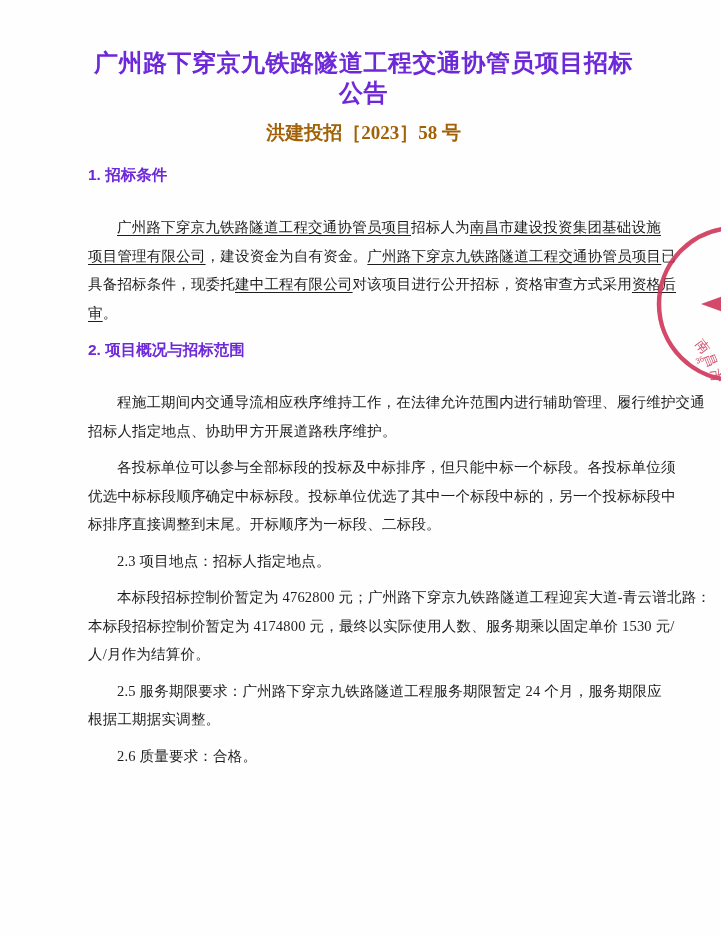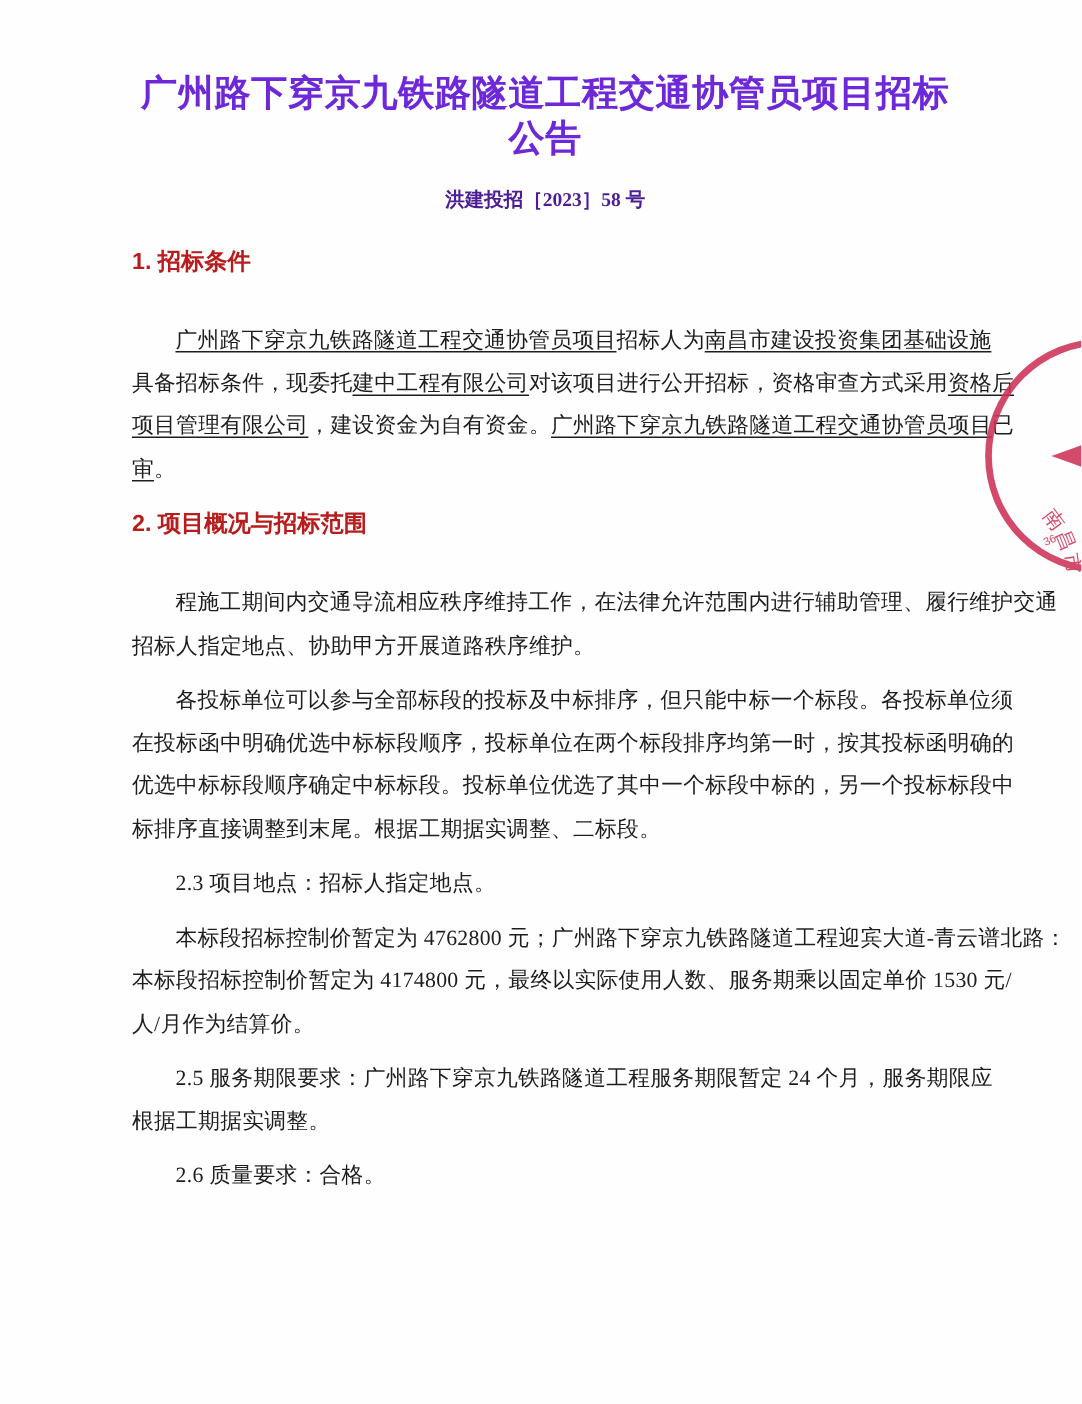--- a/index.html
+++ b/index.html
@@ -17,29 +17,29 @@
     margin:48px 82px 0 88px;
     text-align:center;
     font-family:"Liberation Sans","DejaVu Sans",sans-serif;
     font-size:24px; font-weight:bold; line-height:30px;
     color:#6d28d9;
     letter-spacing:0.5px;
   }
   .doc-number {
     margin:10px 82px 0 88px;
     text-align:center;
-    font-size:13px; font-weight:bold; line-height:30px;
-    color:#4c1d95;
+    font-size:19px; font-weight:bold; line-height:30px;
+    color:#a16207;
   }
   .doc-body { margin:0 82px 0 88px; }
   .sec-heading {
     margin-top:12px;
     font-family:"Liberation Sans","DejaVu Sans",sans-serif;
     font-size:15.5px; font-weight:bold; line-height:22px;
-    color:#b91c1c;
+    color:#6d28d9;
   }
   .sec-heading:first-child { margin-top:16px; }
   .para { margin-top:8px; }
   .para:first-of-type { margin-top:27px; }
   .sec-heading + .para { margin-top:27px; }
   .line {
     font-size:14.5px; line-height:28.5px;
     letter-spacing:0.2px;
     white-space:nowrap;
   }
@@ -62,34 +62,33 @@
 <div class="page">
 
   <div class="doc-title">广州路下穿京九铁路隧道工程交通协管员项目招标公告</div>
 
   <div class="doc-number">洪建投招［2023］58 号</div>
 
   <div class="doc-body">
       <div class="sec-heading">1. 招标条件</div>
       <div class="para indent">
         <div class="line"><span class="u">广州路下穿京九铁路隧道工程交通协管员项目</span><span>招标人为</span><span class="u">南昌市建设投资集团基础设施</span></div>
+        <div class="line"><span class="u">项目管理有限公司</span><span>，建设资金为自有资金。</span><span class="u">广州路下穿京九铁路隧道工程交通协管员项目</span><span>已</span></div>
         <div class="line"><span>具备招标条件，现委托</span><span class="u">建中工程有限公司</span><span>对该项目进行公开招标，资格审查方式采用</span><span class="u">资格后</span></div>
-        <div class="line"><span class="u">项目管理有限公司</span><span>，建设资金为自有资金。</span><span class="u">广州路下穿京九铁路隧道工程交通协管员项目</span><span>已</span></div>
         <div class="line"><span class="u">审</span><span>。</span></div>
       </div>
       <div class="sec-heading">2. 项目概况与招标范围</div>
       <div class="para indent">
         <div class="line"><span>程施工期间内交通导流相应秩序维持工作，在法律允许范围内进行辅助管理、履行维护交通</span></div>
         <div class="line"><span>招标人指定地点、协助甲方开展道路秩序维护。</span></div>
       </div>
       <div class="para indent">
         <div class="line"><span>各投标单位可以参与全部标段的投标及中标排序，但只能中标一个标段。各投标单位须</span></div>
-        <div class="line"><span>在投标函中明确优选中标标段顺序，投标单位在两个标段排序均第一时，按其投标函明确的</span></div>
         <div class="line"><span>优选中标标段顺序确定中标标段。投标单位优选了其中一个标段中标的，另一个投标标段中</span></div>
-        <div class="line"><span>标排序直接调整到末尾。根据工期据实调整、二标段。</span></div>
+        <div class="line"><span>标排序直接调整到末尾。开标顺序为一标段、二标段。</span></div>
       </div>
       <div class="para indent">
         <div class="line"><span>2.3 项目地点：招标人指定地点。</span></div>
       </div>
       <div class="para indent">
         <div class="line"><span>本标段招标控制价暂定为 4762800 元；广州路下穿京九铁路隧道工程迎宾大道-青云谱北路：</span></div>
         <div class="line"><span>本标段招标控制价暂定为 4174800 元，最终以实际使用人数、服务期乘以固定单价 1530 元/</span></div>
         <div class="line"><span>人/月作为结算价。</span></div>
       </div>
       <div class="para indent">

